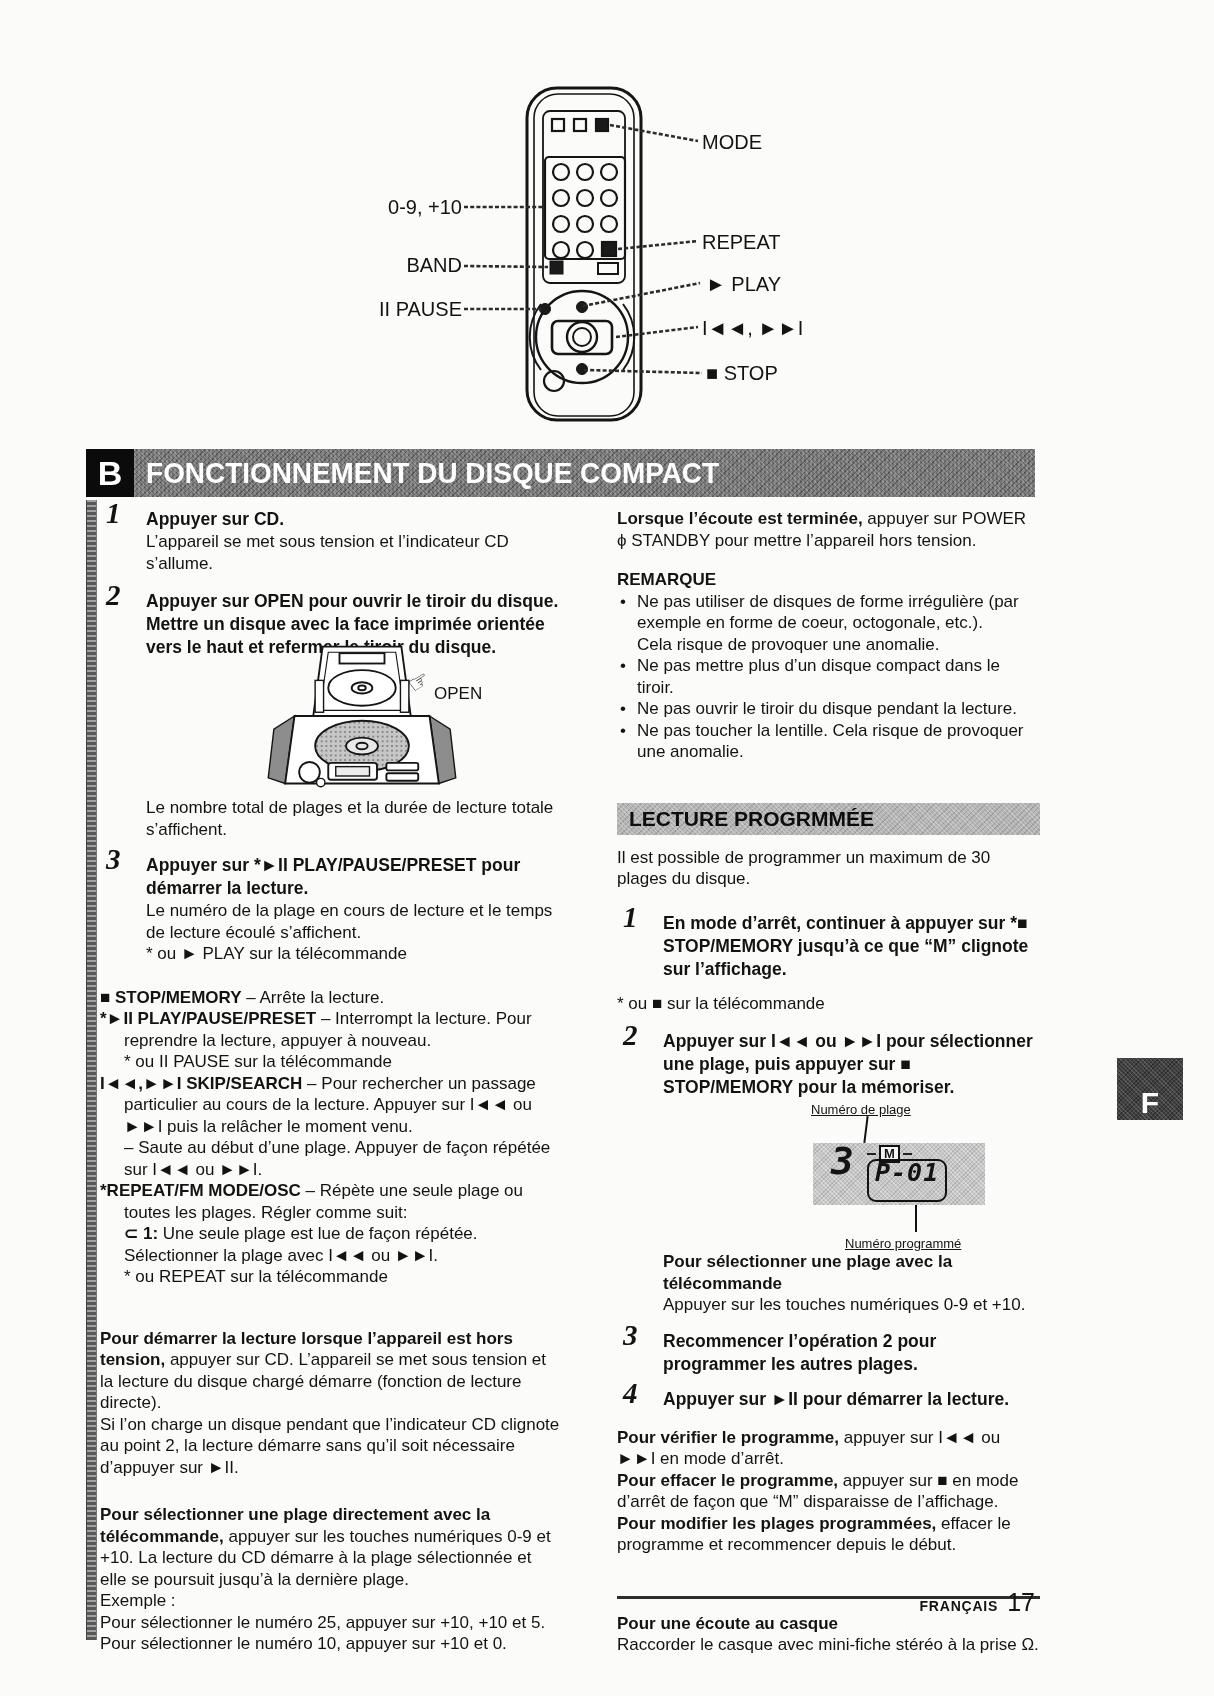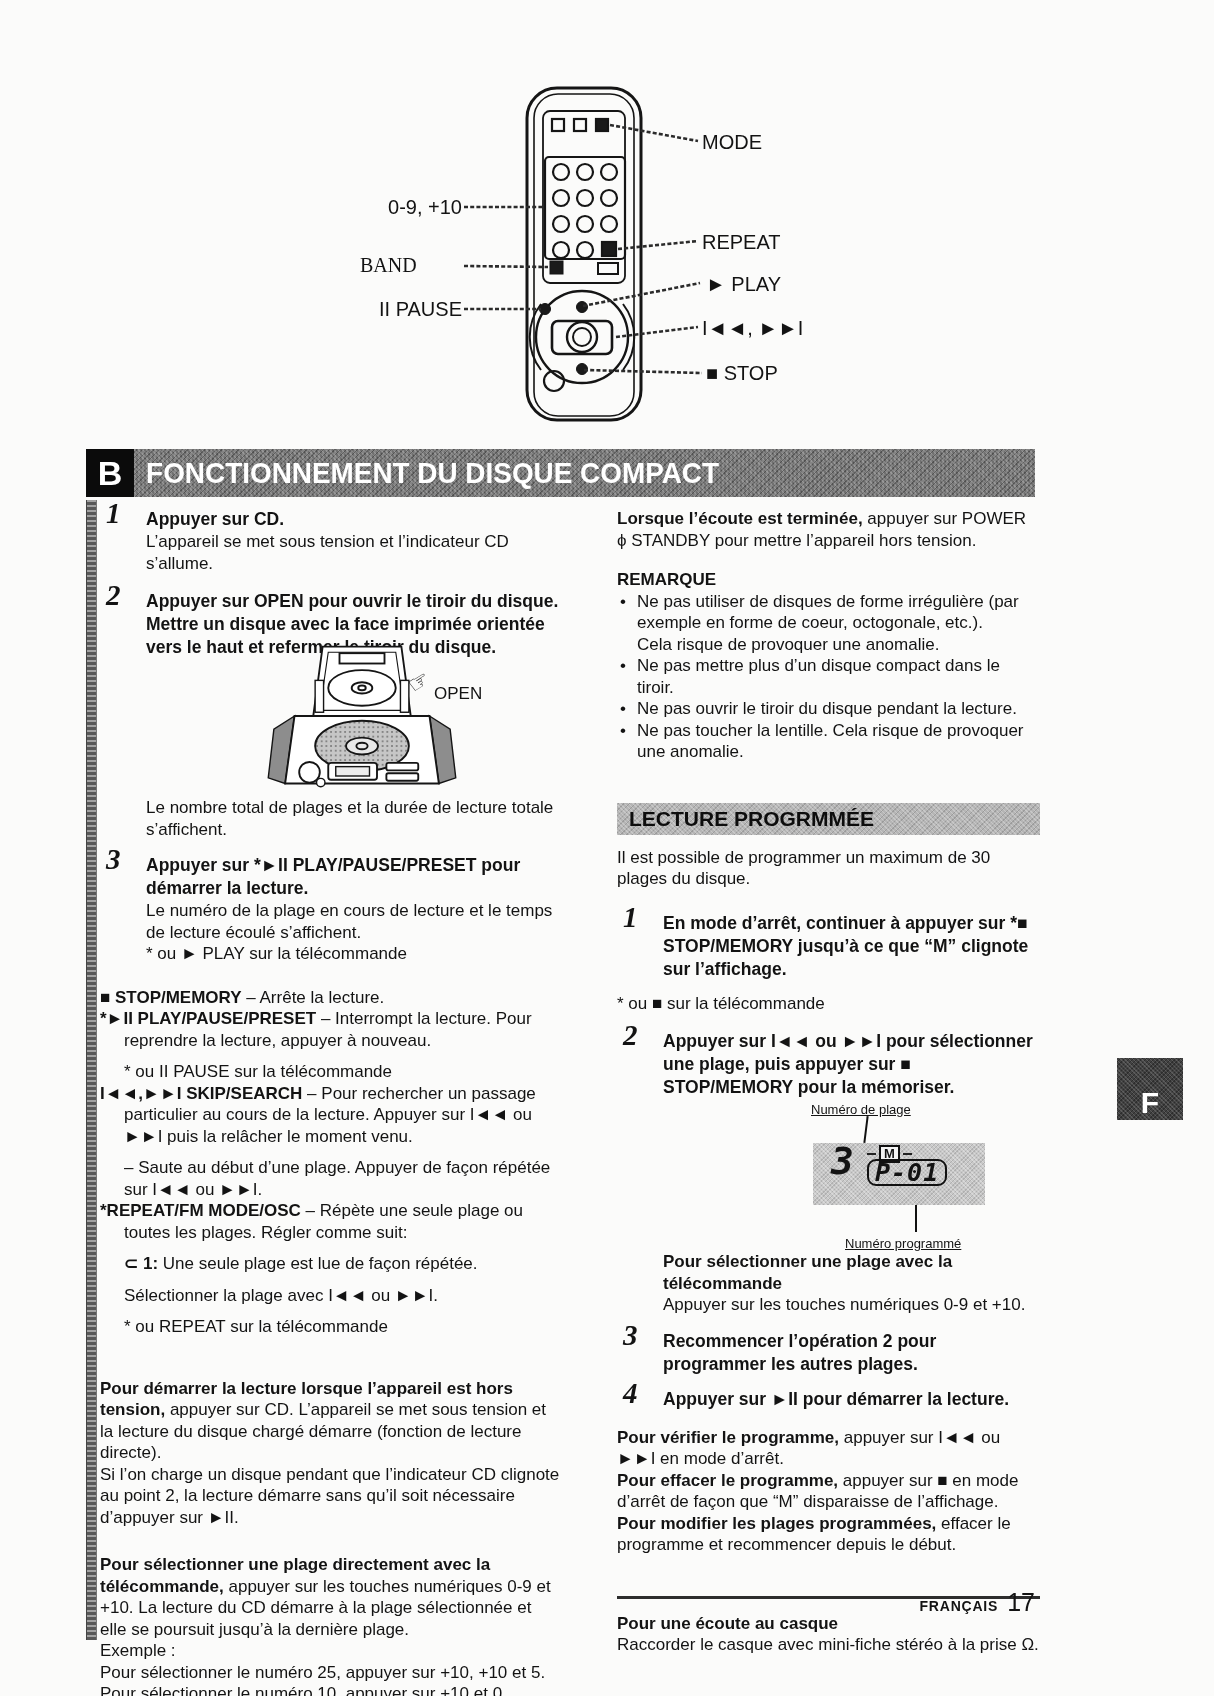--- a/index.html
+++ b/index.html
@@ -7,21 +7,21 @@
   body { background:#fbfbfa; color:#131313; font-family:"Liberation Sans",sans-serif; position:relative; overflow:hidden; }
 
   .txt { font-size:17px; line-height:21.5px; }
   b { font-weight:bold; }
 
   
   #remote { position:absolute; left:340px; top:85px; width:600px; height:340px; }
   #remote svg { position:absolute; left:0; top:0; }
   .rlabel { position:absolute; font-size:20px; white-space:nowrap; }
   #ll-09   { left:20px;  top:111px; width:102px; text-align:right; }
-  #ll-band { left:20px;  top:169px; width:102px; text-align:left;font-family:Liberation Serif, serif; }
+  #ll-band { left:20px;  top:169px; width:102px; text-align:right; }
   #ll-pause{ left:8px;   top:213px; width:114px; text-align:right; }
   #rl-mode  { left:362px; top:46px; }
   #rl-repeat{ left:362px; top:146px; }
   #rl-play  { left:366px; top:188px; }
   #rl-skip  { left:362px; top:232px; }
   #rl-stop  { left:366px; top:277px; }
 
   
   .section-header { position:absolute; left:86px; top:449px; width:949px; height:48px; display:flex; }
   .b-box { width:48px; background:#0b0b0b; color:#fff; display:flex; align-items:center; justify-content:center;
@@ -43,21 +43,21 @@
   
   .left-col  { position:absolute; left:100px; top:508px; width:462px; }
   .right-col { position:absolute; left:617px; top:508px; width:423px; }
 
   .step { position:relative; padding-left:46px; }
   .step .num { position:absolute; left:6px; top:-5px; font-family:"Liberation Serif",serif;
                font-style:italic; font-weight:bold; font-size:29px; }
   .step .title { font-weight:bold; font-size:17.5px; line-height:23px; }
 
   .hang { padding-left:24px; text-indent:-24px; }
-  .ind  { padding-left:24px;margin-top:10px; }
+  .ind  { padding-left:24px; }
 
   .bullet { position:relative; padding-left:20px; }
   .bullet::before { content:"•"; position:absolute; left:3px; top:0; }
   .pre { white-space:pre-line; }
 
   .sub-header { width:423px; height:32px; display:flex; align-items:center;
     background-color:#b5b5b5;
     background-image:
       repeating-linear-gradient(45deg, rgba(255,255,255,.25) 0 1px, rgba(0,0,0,0) 1px 3px),
       repeating-linear-gradient(-45deg, rgba(0,0,0,.14) 0 1px, rgba(0,0,0,0) 1px 4px);
@@ -82,21 +82,21 @@
       repeating-linear-gradient(45deg, rgba(255,255,255,.3) 0 1px, rgba(0,0,0,0) 1px 3px),
       repeating-linear-gradient(-45deg, rgba(0,0,0,.12) 0 1px, rgba(0,0,0,0) 1px 3px); }
   .lcd .m { position:absolute; left:66px; top:2px; border:2.4px solid #111; background:#f4f4f4;
     font-weight:bold; font-size:13px; line-height:14px; padding:0 3px; }
   .lcd .m::before, .lcd .m::after { content:""; position:absolute; width:9px; height:2.4px; background:#222; top:6px; }
   .lcd .m::before { left:-14px; } .lcd .m::after { right:-14px; }
   .lcd .track { position:absolute; left:18px; top:8px; font-family:"DejaVu Sans Mono",monospace;
     font-style:italic; font-weight:bold; font-size:38px; }
   .lcd .prog { position:absolute; left:54px; top:16px; font-family:"DejaVu Sans Mono",monospace;
     font-style:italic; font-weight:bold; font-size:25px; border:2.4px solid #111; border-radius:9px;
-    padding:1px 6px 0; letter-spacing:1px; }
+    padding:1px 6px 16px; letter-spacing:1px; }
 
   .divider { height:3px; background:#2d2d2d; }
 
   
   .f-tab { position:absolute; left:1117px; top:1058px; width:66px; height:62px;
     background-color:#414141;
     background-image:
       repeating-linear-gradient(45deg, rgba(255,255,255,.14) 0 1px, rgba(0,0,0,0) 1px 3px),
       repeating-linear-gradient(-45deg, rgba(0,0,0,.3) 0 1px, rgba(0,0,0,0) 1px 3px);
     color:#fff; font-weight:bold; font-size:30px; display:flex; align-items:flex-end; justify-content:center; }

